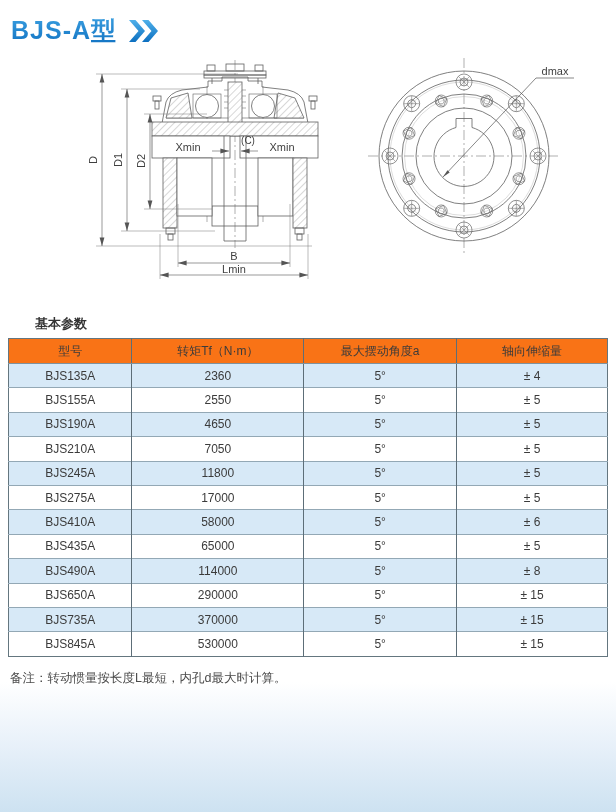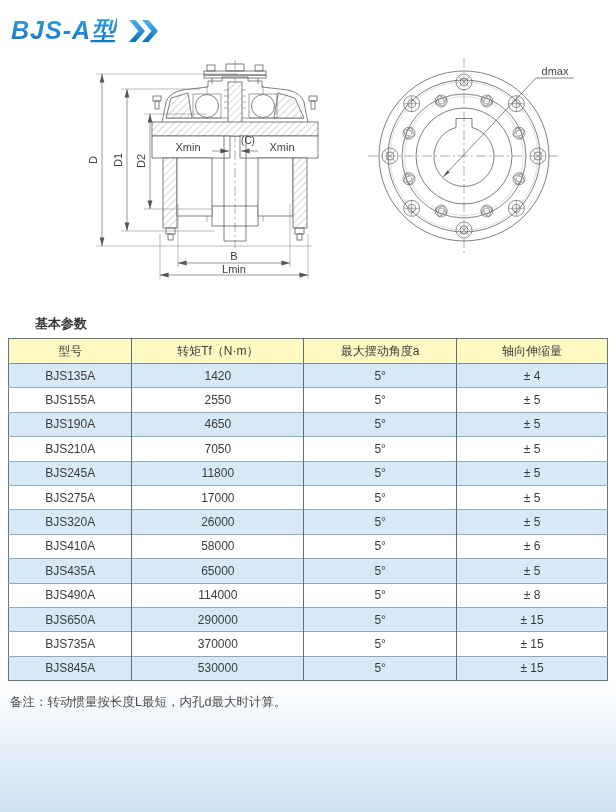--- a/index.html
+++ b/index.html
@@ -7,35 +7,35 @@
     width:616px;height:812px;
     font-family:"Liberation Sans","DejaVu Sans",sans-serif;
     background:linear-gradient(180deg,#ffffff 0%,#ffffff 84%,#e7f0f9 92%,#cde2f1 100%);
     overflow:hidden;
   }
   .title-row{display:flex;align-items:center;gap:12px;padding:13px 0 0 11px;height:34px;}
   .page-title{
     font-size:25px;font-weight:bold;letter-spacing:1px;
     color:#1180d2;
     background:linear-gradient(180deg,#3da2e2 0%,#0e6fc0 100%);
-    -webkit-background-clip:text;background-clip:text;font-style:italic;
+    -webkit-background-clip:text;background-clip:text;
     -webkit-text-fill-color:transparent;
   }
   .chevrons{display:block;margin-top:2px;}
   svg.drawing{display:block;margin-top:9px;width:616px;height:250px;}
   .section-heading{margin:9px 7px 5px 35px;font-size:13px;font-weight:bold;color:#333;}
   table.params{
     border-collapse:collapse;margin:0 8px;width:600px;table-layout:fixed;
     font-size:12px;color:#3b3b3b;
     border:1px solid #64767f;
   }
   table.params col.c1{width:20.6%;} table.params col.c2{width:28.7%;}
   table.params col.c3{width:25.5%;} table.params col.c4{width:25.2%;}
   table.params th{
-    background:#fef9c3;font-weight:400;height:24px;
+    background:#f97316;font-weight:400;height:24px;
     border-left:1px solid #5d6e78;border-bottom:1px solid #7e929e;
     text-align:center;padding:0;
   }
   table.params td{
     height:23.4px;text-align:center;padding:0;
     border-left:1px solid #5d6e78;border-top:1px solid #93a8b5;
   }
   table.params th:first-child,table.params td:first-child{border-left:none;}
   tbody tr:nth-child(odd){background:#d7e9f7;}
   tbody tr:nth-child(even){background:#ffffff;}
@@ -232,21 +232,21 @@
     <tr>
       <th>型号</th>
       <th>转矩Tf（N·m）</th>
       <th>最大摆动角度a</th>
       <th>轴向伸缩量</th>
     </tr>
   </thead>
   <tbody id="tbody">
       <tr>
         <td>BJS135A</td>
-        <td>1420</td>
+        <td>2360</td>
         <td>5°</td>
         <td>± 4</td>
       </tr>
       <tr>
         <td>BJS155A</td>
         <td>2550</td>
         <td>5°</td>
         <td>± 5</td>
       </tr>
       <tr>
@@ -267,26 +267,20 @@
         <td>5°</td>
         <td>± 5</td>
       </tr>
       <tr>
         <td>BJS275A</td>
         <td>17000</td>
         <td>5°</td>
         <td>± 5</td>
       </tr>
       <tr>
-        <td>BJS320A</td>
-        <td>26000</td>
-        <td>5°</td>
-        <td>± 5</td>
-      </tr>
-      <tr>
         <td>BJS410A</td>
         <td>58000</td>
         <td>5°</td>
         <td>± 6</td>
       </tr>
       <tr>
         <td>BJS435A</td>
         <td>65000</td>
         <td>5°</td>
         <td>± 5</td>

